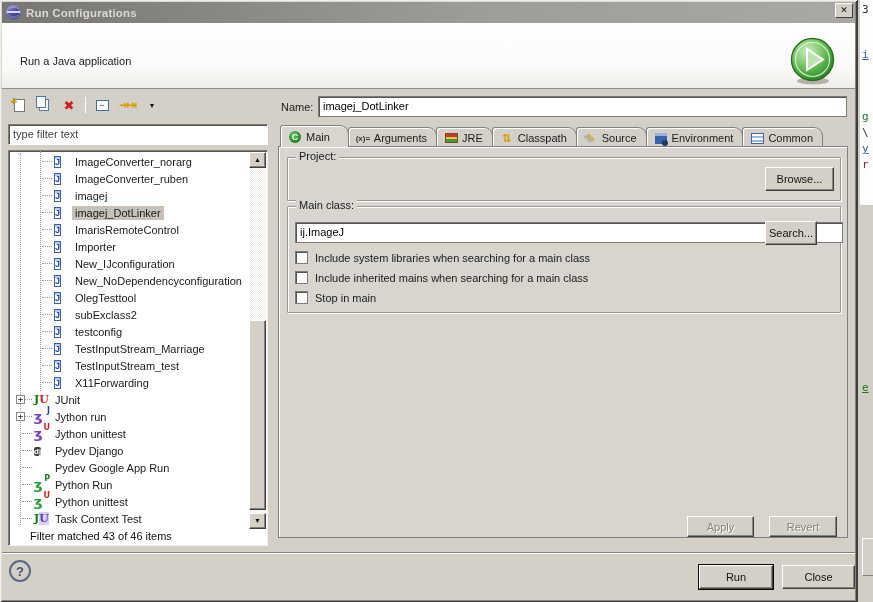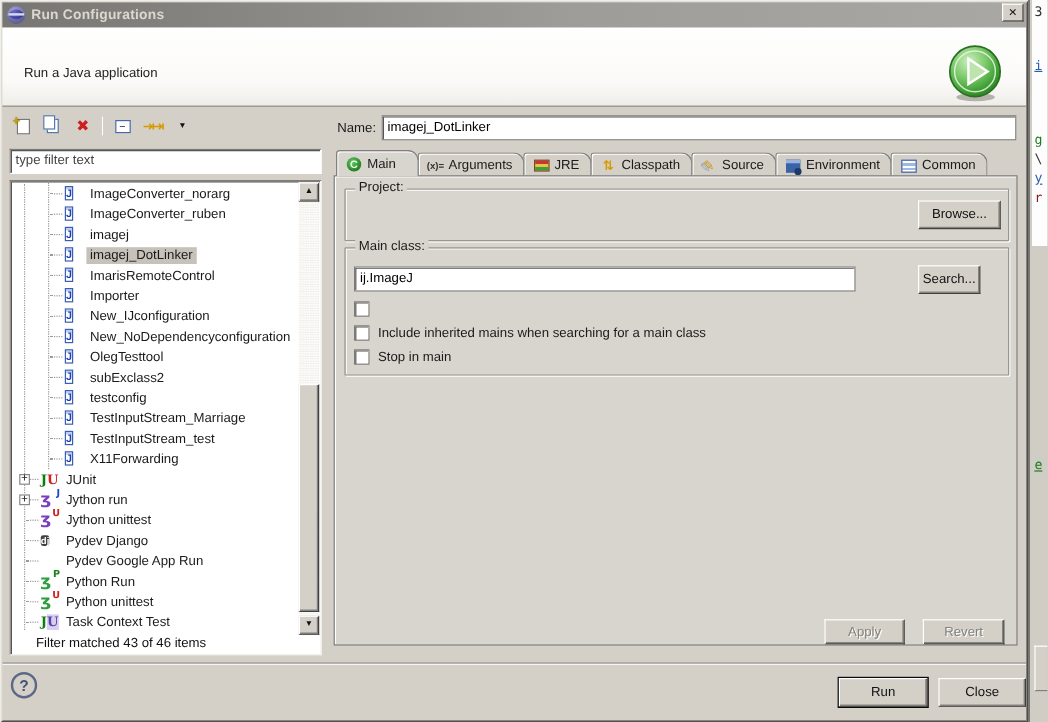--- a/index.html
+++ b/index.html
@@ -369,26 +369,27 @@
     <div class="content-box">
 
       <div class="grp" style="left:8px; top:10px; width:554px; height:44px;">
         <span class="grp-legend">Project:</span>
       </div>
       <div class="btn" style="left:486px; top:20px; width:69px; height:24px;">Browse...</div>
 
       <div class="grp" style="left:8px; top:59px; width:554px; height:107px;">
         <span class="grp-legend">Main class:</span>
       </div>
-      <div class="field" style="left:16px; top:75px; width:418px; height:21px;">ij.ImageJ</div>
+      <div class="field" style="left:16px; top:75px; width:548px; height:21px;">ij.ImageJ</div>
       <div class="btn" style="left:486px; top:74px; width:52px; height:24px;">Search...</div>
 
       <div id="checkboxes">
           <div class="cbrow" style="left: 16px; top: 104px;">
             <span class="cbox"></span>
+            <span>Include system libraries when searching for a main class</span>
           </div>
           <div class="cbrow" style="left: 16px; top: 124px;">
             <span class="cbox"></span>
             <span>Include inherited mains when searching for a main class</span>
           </div>
           <div class="cbrow" style="left: 16px; top: 144px;">
             <span class="cbox"></span>
             <span>Stop in main</span>
           </div>
         </div>

